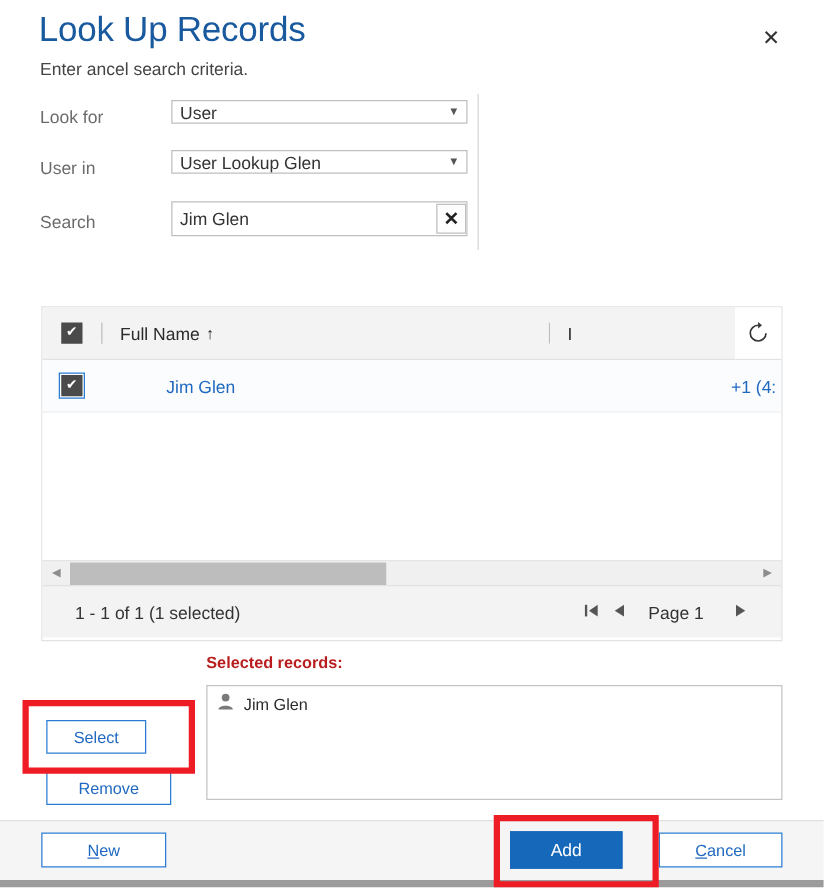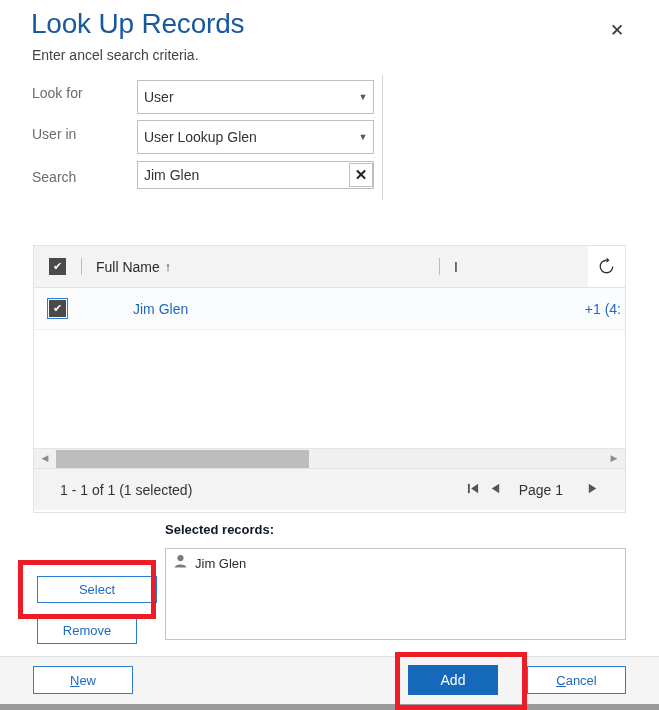--- a/index.html
+++ b/index.html
@@ -37,21 +37,21 @@
   }
 
   
   .crit { position: absolute; left: 0; right: 0; }
   .crit-label {
     position: absolute; left: 32px;
     font-size: 14px; color: #6b6b6b;
   }
   .field-box {
     position: absolute; left: 137px;
-    width: 237px; height: 34px;
+    width: 237px; height: 19px;
     border: 1px solid #bfbfbf; background: #ffffff;
     display: flex; align-items: center;
   }
   .field-text {
     flex: 1; font-size: 14px; color: #333333;
     padding-left: 6px; overflow: hidden; white-space: nowrap;
   }
   .caret {
     width: 20px; text-align: center;
     font-size: 9px; color: #555555; line-height: 1;
@@ -158,42 +158,42 @@
     font-size: 14px; color: #555555; cursor: pointer; line-height: 1;
   }
   .pg-label {
     font-size: 14px; color: #333333; padding: 0 18px 0 12px;
     white-space: nowrap;
   }
 
   
   .sel-label {
     position: absolute; left: 165px; top: 522px;
-    font-size: 13px; font-weight: bold; color: #0f172a;
+    font-size: 13px; font-weight: bold; color: #b91c1c;
   }
   .sel-box {
     position: absolute; left: 165px; top: 548px;
     width: 461px; height: 92px;
     border: 1px solid #c4c4c4; background: #ffffff;
   }
   .sel-item {
     display: flex; align-items: center; gap: 8px;
     padding: 5px 0 0 8px; cursor: pointer;
   }
   .sel-item-text { font-size: 13px; color: #2b2b2b; }
 
   
   .btn-outline {
     border: 1px solid #2b7cd3; background: #ffffff;
     color: #1f69c0; font-size: 13px;
     font-family: "Liberation Sans", sans-serif;
     display: flex; align-items: center; justify-content: center;
     cursor: pointer;
   }
-  #select-btn { position: absolute; left: 37px; top: 576px; width: 120px; height: 27px; }
+  #select-btn { position: absolute; left: 37px; top: 576px; width: 80px; height: 27px; }
   #remove-btn { position: absolute; left: 37px; top: 617px; width: 100px; height: 27px; }
 
   .hl-red {
     position: absolute; border: 5px solid #ee1c25;
     background: transparent; pointer-events: none;
   }
   #hl-select { left: 18px; top: 560px; width: 138px; height: 59px; }
   #hl-add { left: 395px; top: 652px; width: 132px; height: 58px; }
 
   

